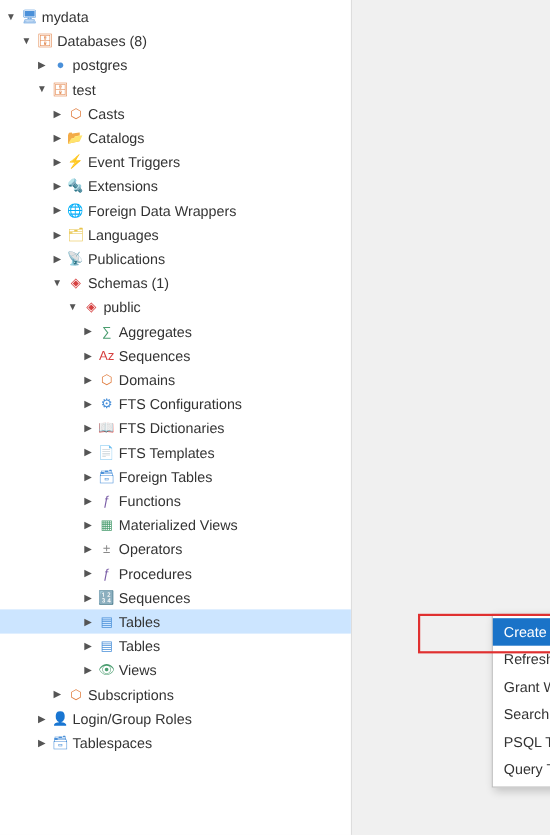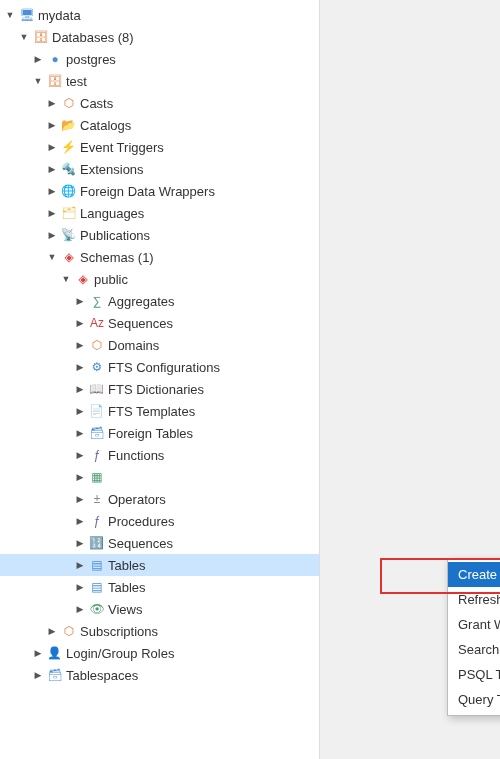--- a/index.html
+++ b/index.html
@@ -239,20 +239,21 @@
         <span class="label">Foreign Tables</span>
       </div>
       <div class="tree-item indent-5">
         <span class="chevron closed"></span>
         <span class="icon" style="color: rgb(123, 94, 167);">ƒ</span>
         <span class="label">Functions</span>
       </div>
       <div class="tree-item indent-5">
         <span class="chevron closed"></span>
         <span class="icon" style="color: rgb(74, 157, 111);">▦</span>
+        <span class="label">Materialized Views</span>
       </div>
       <div class="tree-item indent-5">
         <span class="chevron closed"></span>
         <span class="icon" style="color: rgb(136, 136, 136);">±</span>
         <span class="label">Operators</span>
       </div>
       <div class="tree-item indent-5">
         <span class="chevron closed"></span>
         <span class="icon" style="color: rgb(123, 94, 167);">ƒ</span>
         <span class="label">Procedures</span>

